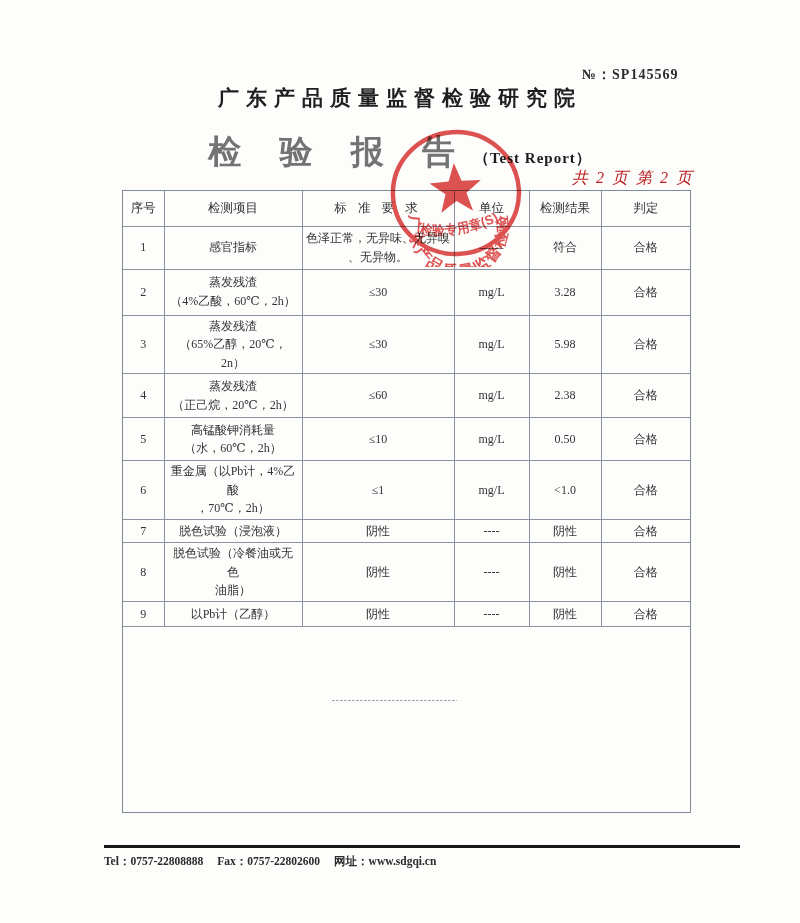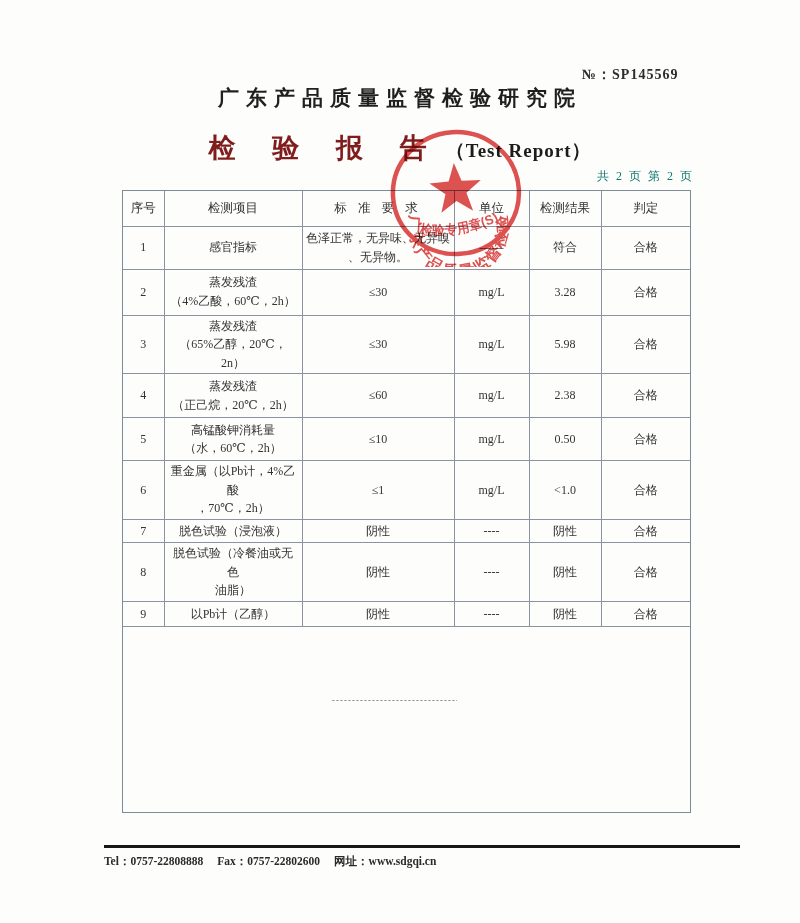--- a/index.html
+++ b/index.html
@@ -6,23 +6,23 @@
   .page{
     position:relative;width:800px;height:923px;background:#fdfdfc;overflow:hidden;
     font-family:"Liberation Serif","DejaVu Serif",serif;color:#2d2d2d;
   }
   .doc-no{position:absolute;left:582px;top:66px;font-size:14px;font-weight:bold;letter-spacing:1px;}
   .inst-cn{position:absolute;left:0;top:84px;width:100%;text-align:center;
     font-size:21px;font-weight:bold;letter-spacing:7px;color:#1f1f1f;}
   .inst-en{position:absolute;left:0;top:109px;width:100%;text-align:center;
     font-size:13.5px;font-weight:bold;color:#222;}
   .title-row{position:absolute;left:0;top:130px;width:100%;text-align:center;}
-  .title-cn{font-size:27px;font-weight:bold;letter-spacing:15px;color:#7f1d1d;font-family:Liberation Serif, serif;}
-  .title-en{font-size:19px;font-weight:bold;color:#1c1c1c;letter-spacing:1px;}
-  .page-info{position:absolute;top:168px;right:106px;font-size:12px;letter-spacing:2px;color:#0f766e;}
+  .title-cn{font-size:33px;font-weight:bold;letter-spacing:15px;color:#737373;font-family:Liberation Serif, serif;}
+  .title-en{font-size:15px;font-weight:bold;color:#1c1c1c;letter-spacing:1px;}
+  .page-info{position:absolute;top:168px;right:106px;font-size:16px;letter-spacing:2px;color:#b91c1c;font-style:italic;}
 
   .table-frame{
     position:absolute;left:122px;top:190px;width:567px;height:621px;
     border:1.5px solid #808b98;background:transparent;
   }
   table.report{border-collapse:collapse;width:100%;table-layout:fixed;}
   table.report th,table.report td{
     border-right:1px solid #8b93a1;border-bottom:1px solid #8b93a1;
     padding:1px 3px;text-align:center;vertical-align:middle;
     font-size:12px;color:#333;font-weight:normal;line-height:1.55;

